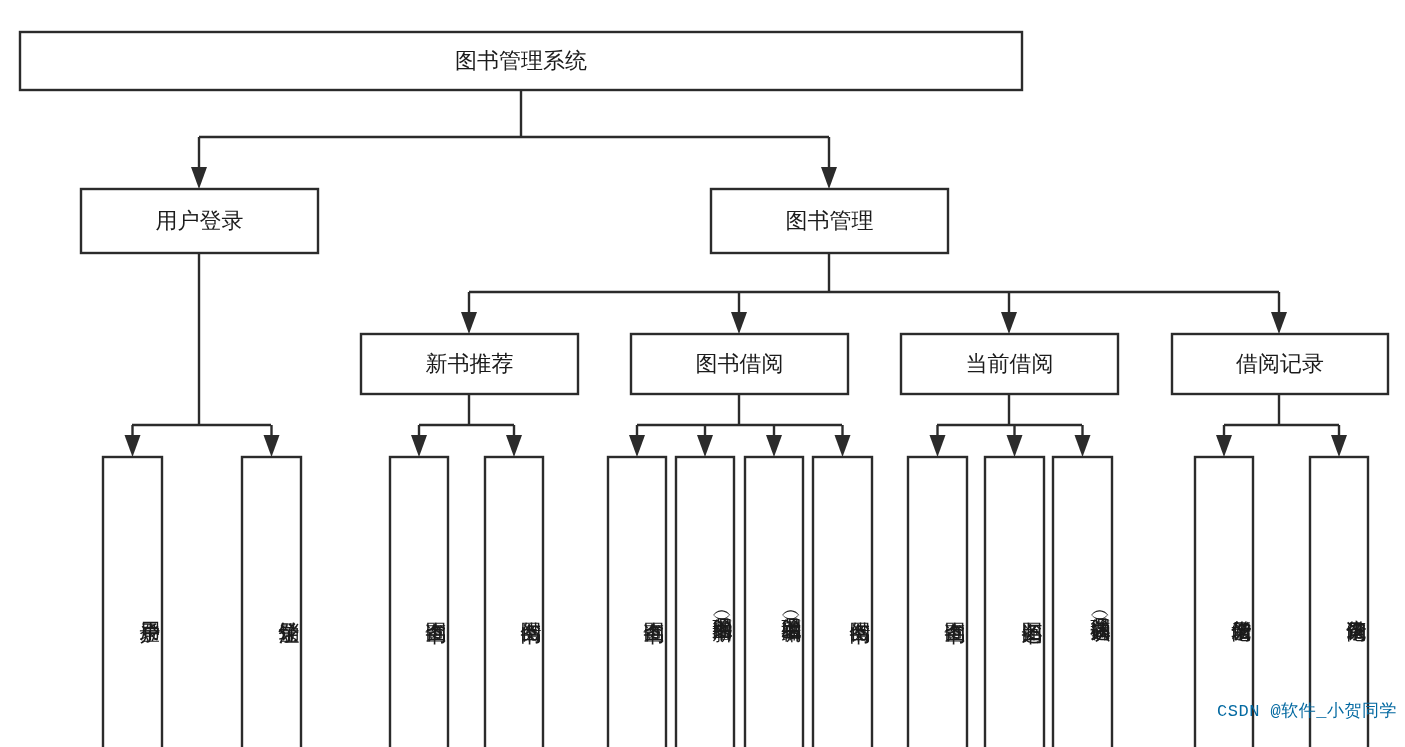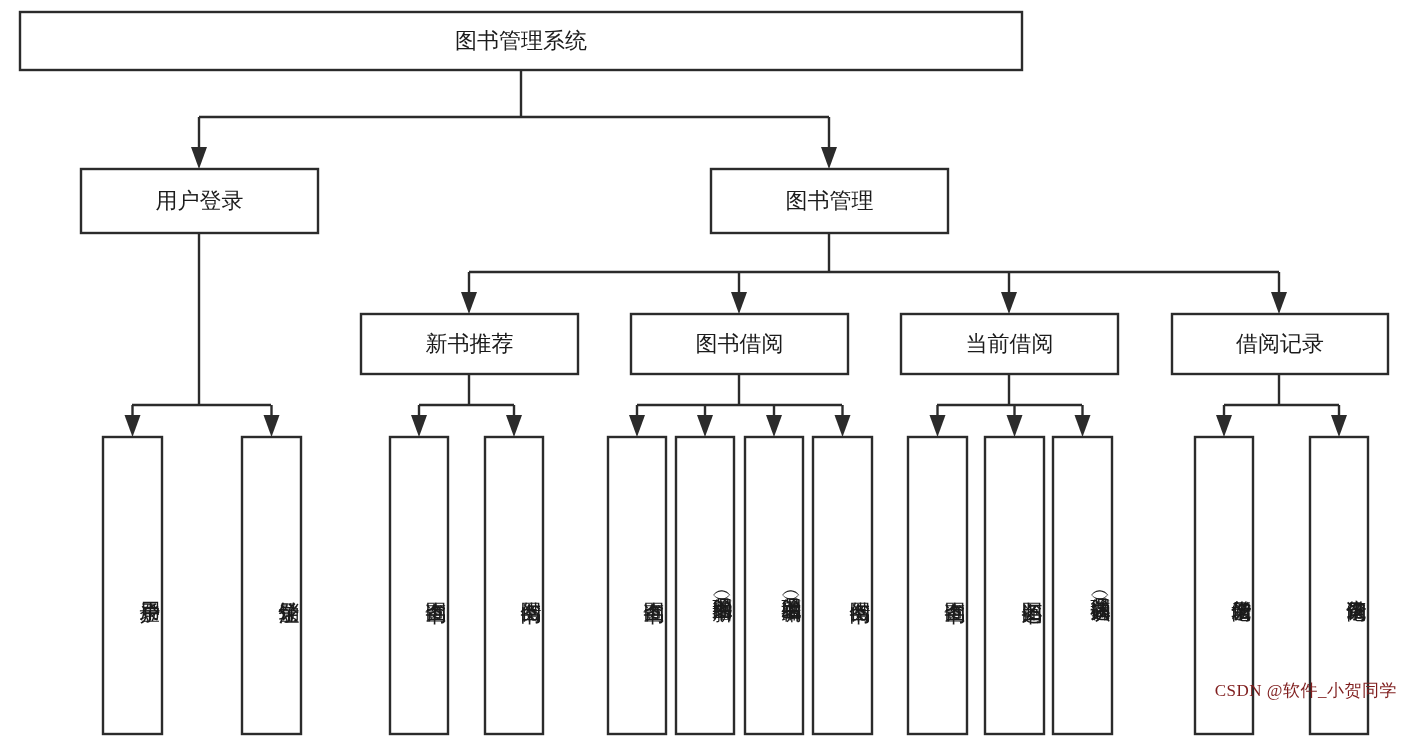--- a/index.html
+++ b/index.html
@@ -11,20 +11,21 @@
     width: 1405px;
     height: 747px;
     overflow: hidden;
     font-family: "Liberation Sans", "DejaVu Sans", sans-serif;
   }
   #diagram-root {
     position: relative;
     width: 1405px;
     height: 706px;
     background: #ffffff;
+    margin-top: 20px;
   }
   svg#tree-svg {
     position: absolute;
     left: 0;
     top: 0;
     width: 1405px;
     height: 747px;
     display: block;
   }
   .node-box {
@@ -61,23 +62,23 @@
     white-space: nowrap;
     display: flex;
     align-items: flex-start;
     justify-content: center;
     pointer-events: none;
   }
   .watermark {
     position: absolute;
     right: 8px;
     bottom: 4px;
-    font-family: Liberation Serif, serif;
+    font-family: Liberation Mono, monospace;
     font-size: 17px;
-    color: #7f1d1d;
+    color: #0369a1;
     letter-spacing: 0.5px;
     white-space: nowrap;
   }
 </style>
 </head>
 <body>
 
 <div id="diagram-root">
 
   <svg id="tree-svg" viewBox="0 0 1405 747">

